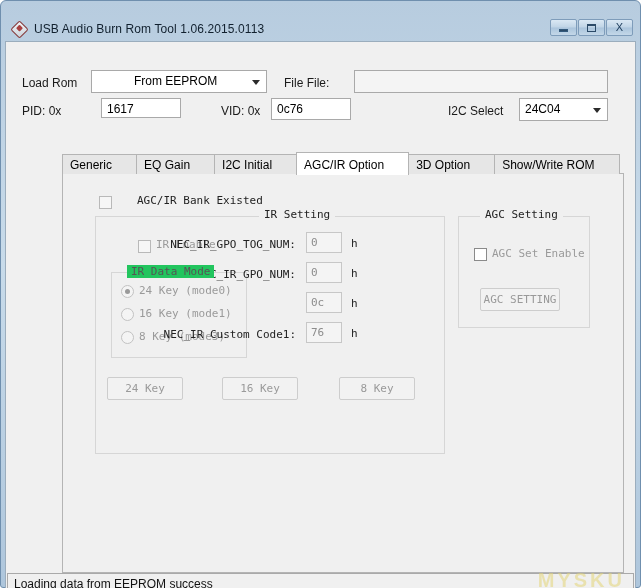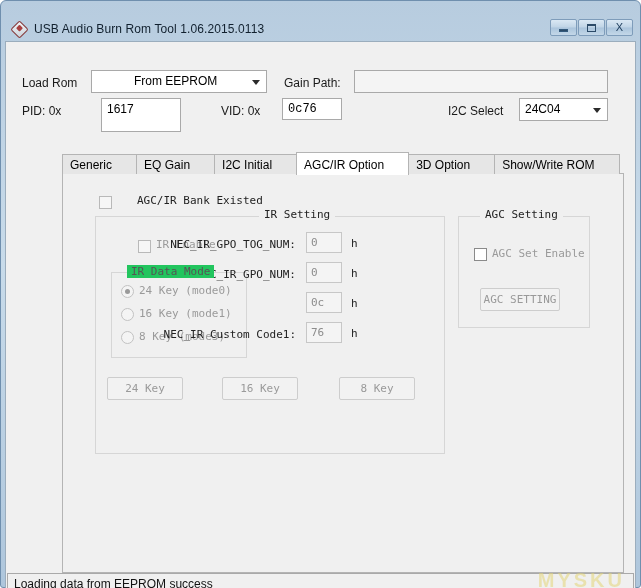--- a/index.html
+++ b/index.html
@@ -164,23 +164,23 @@
     border-right: 4px solid transparent;
     border-top: 5px solid #2b2b2b;
   }
 
   #lbl-load-rom   { left: 16px;  top: 34px; }
   #combo-load-rom { left: 85px;  top: 28px; width: 176px; height: 23px; padding-left: 42px; }
   #lbl-file-path  { left: 278px; top: 34px; }
   #txt-file-path  { left: 348px; top: 28px; width: 254px; height: 23px; }
 
   #lbl-pid        { left: 16px;  top: 62px; }
-  #txt-pid        { left: 95px;  top: 56px; width: 80px; height: 34px; }
+  #txt-pid        { left: 95px;  top: 56px; width: 80px; height: 20px; }
   #lbl-vid        { left: 215px; top: 62px; }
-  #txt-vid        { left: 276px; top: 56px; width: 60px; height: 22px; font-family: Liberation Mono, monospace; }
+  #txt-vid        { left: 265px; top: 56px; width: 80px; height: 22px; }
   #lbl-i2c        { left: 442px; top: 62px; }
   #combo-i2c      { left: 513px; top: 56px; width: 89px; height: 23px; }
 
   
   #tab-strip {
     position: absolute;
     left: 56px; top: 110px;
     display: flex;
     align-items: flex-end;
     height: 22px;
@@ -468,21 +468,21 @@
 
     <div id="top-controls">
 
       <div class="lbl" id="lbl-load-rom">Load Rom</div>
 
       <div class="combo" id="combo-load-rom">
         <span>From EEPROM</span>
         <span class="arrow"></span>
       </div>
 
-      <div class="lbl" id="lbl-file-path">Gain Path:</div>
+      <div class="lbl" id="lbl-file-path">File File:</div>
 
       <div class="txtbox readonly" id="txt-file-path"></div>
 
       <div class="lbl" id="lbl-pid">PID: 0x</div>
       <div class="txtbox" id="txt-pid">1617</div>
 
       <div class="lbl" id="lbl-vid">VID: 0x</div>
       <div class="txtbox" id="txt-vid">0c76</div>
 
       <div class="lbl" id="lbl-i2c">I2C Select</div>

